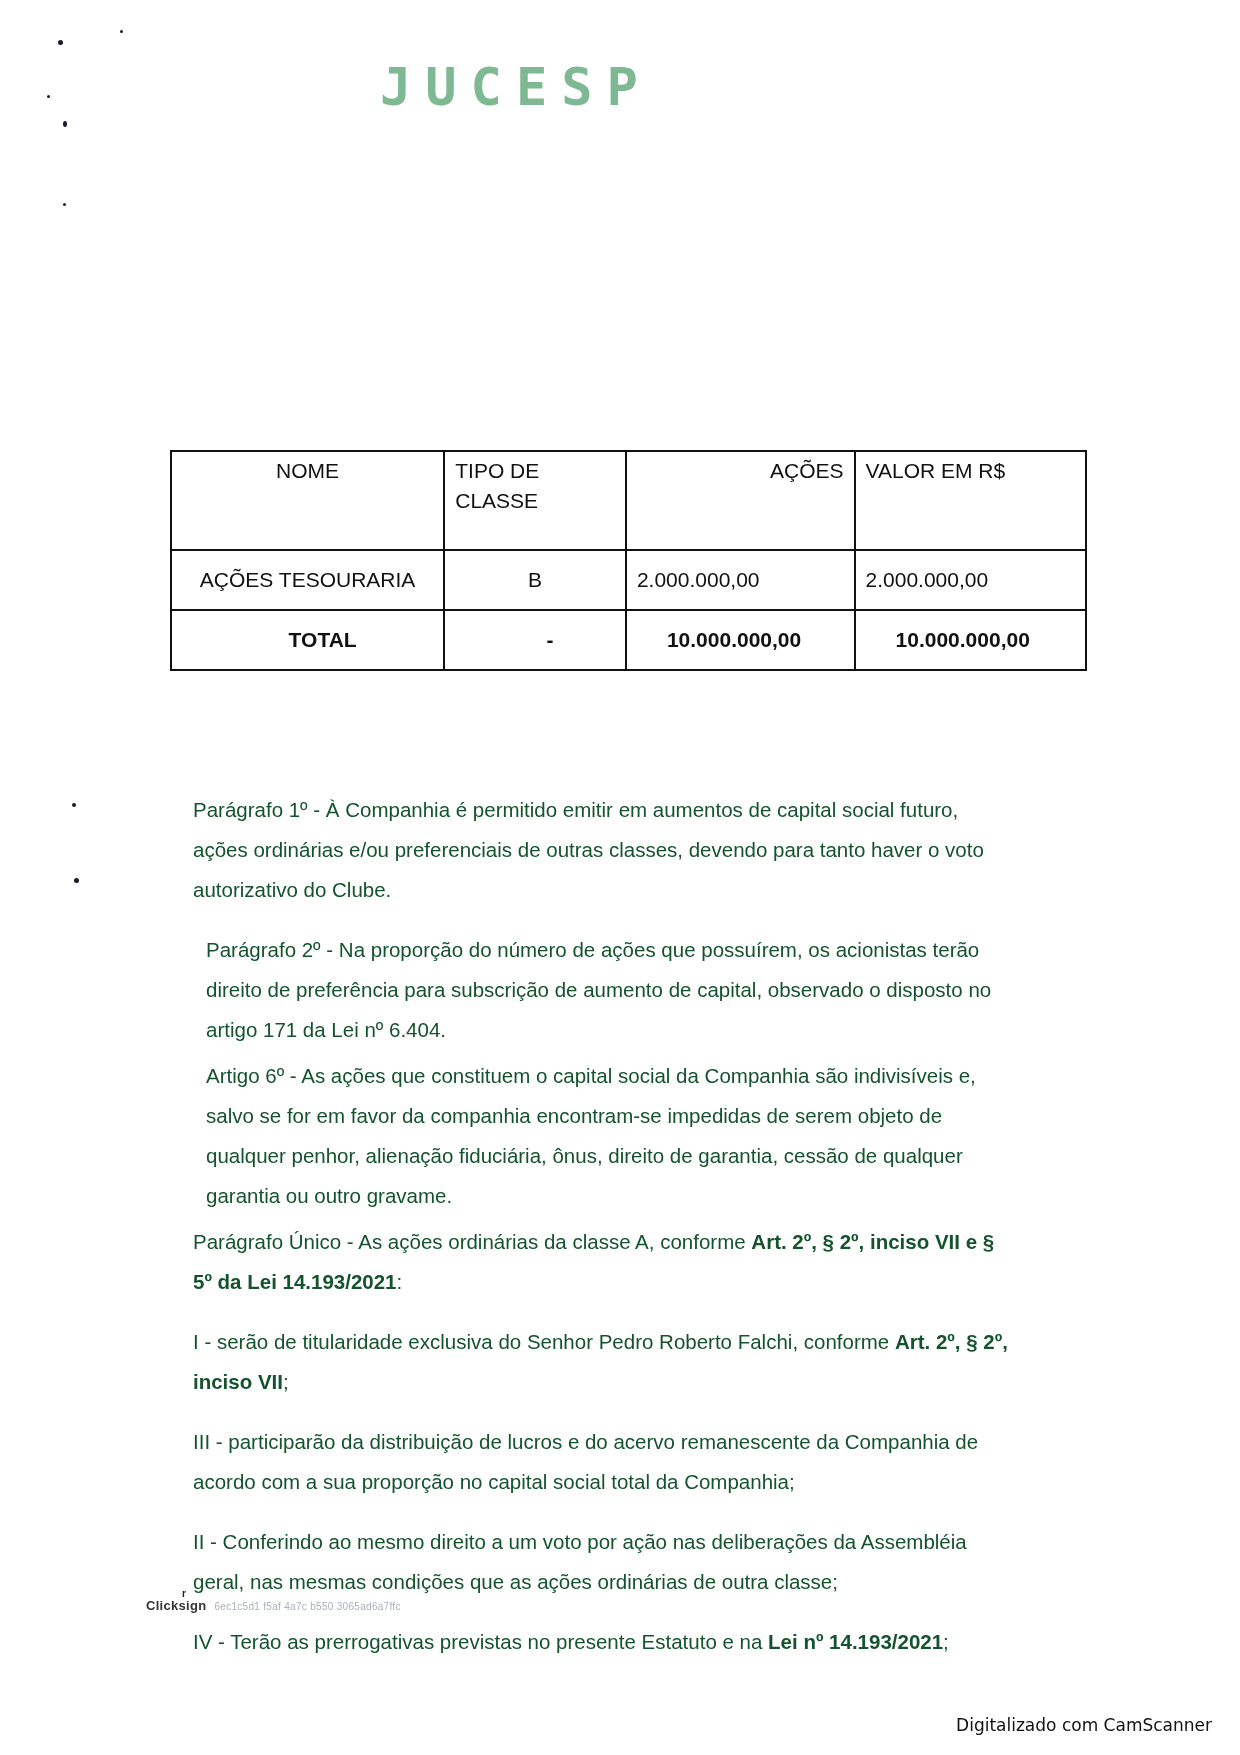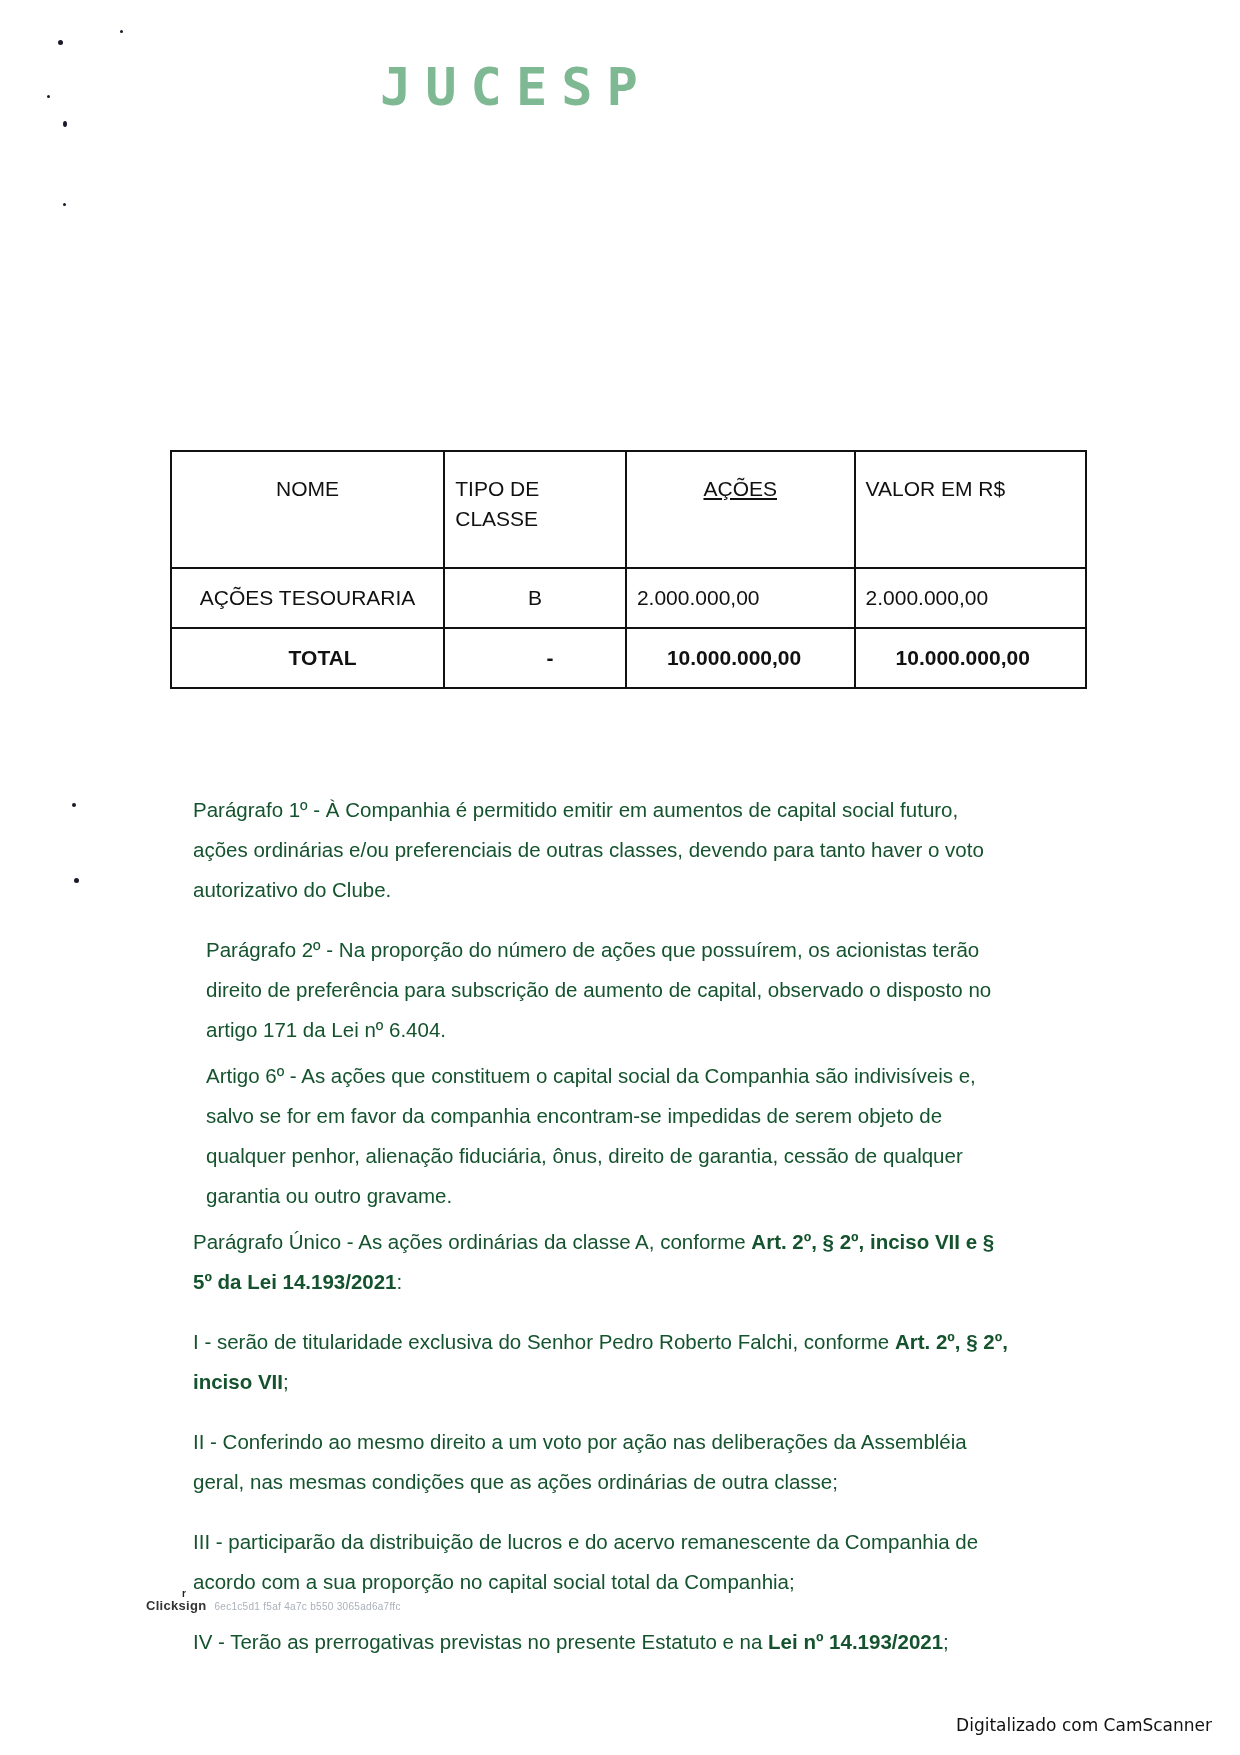--- a/index.html
+++ b/index.html
@@ -18,27 +18,27 @@
     }
     .stamp div { white-space: pre; }
     table.shares {
       position: absolute; left: 170px; top: 450px; width: 917px;
       border-collapse: collapse; font-size: 21px; color: #111;
     }
     table.shares td, table.shares th {
       border: 2px solid #111; vertical-align: middle; font-weight: normal;
       padding: 0 10px;
     }
-    table.shares th { height: 93px; vertical-align: top; padding-top: 22px; line-height: 30px; }
+    table.shares th { height: 93px; vertical-align: top; padding-top: 4px; line-height: 30px; }
     table.shares .c1 { width: 271px; text-align: center; }
     table.shares .c2 { width: 163px; }
     table.shares .c3 { width: 195px; }
     table.shares .c4 { width: 199px; }
     th.c2 { text-align: left; padding-left: 24px; }
-    th.c3 { text-align: center; padding-left: 46px; text-decoration: underline; }
+    th.c3 { text-align: right; padding-left: 46px; }
     th.c4 { text-align: left; padding-left: 15px; }
     tr.r1 td { height: 78px; line-height: 30px; }
     tr.r2 td { height: 58px; }
     tr.r3 td { height: 58px; font-weight: bold; padding-left: 40px; }
     td.c2 { text-align: center; }
     td.c3 { text-align: left; padding-left: 18px; }
     td.c4 { text-align: left; padding-left: 18px; }
     .body-text {
       position: absolute; left: 193px; top: 790px; width: 820px;
       font-size: 20.5px; line-height: 40px; color: #14532d;
@@ -98,22 +98,22 @@
     </tr>
   </tbody>
 </table>
 
 <div class="body-text">
   <p class="spaced">Parágrafo 1º - À Companhia é permitido emitir em aumentos de capital social futuro, ações ordinárias e/ou preferenciais de outras classes, devendo para tanto haver o voto autorizativo do Clube.</p>
   <p class="tight">Parágrafo 2º - Na proporção do número de ações que possuírem, os acionistas terão direito de preferência para subscrição de aumento de capital, observado o disposto no artigo 171 da Lei nº 6.404.</p>
   <p class="tight">Artigo 6º - As ações que constituem o capital social da Companhia são indivisíveis e, salvo se for em favor da companhia encontram-se impedidas de serem objeto de qualquer penhor, alienação fiduciária, ônus, direito de garantia, cessão de qualquer garantia ou outro gravame.</p>
   <p class="spaced"><span>Parágrafo Único - As ações ordinárias da classe A, conforme </span><b>Art. 2º, § 2º, inciso VII e § 5º da Lei 14.193/2021</b><span>:</span></p>
   <p class="spaced"><span>I - serão de titularidade exclusiva do Senhor Pedro Roberto Falchi, conforme </span><b>Art. 2º, § 2º, inciso VII</b><span>;</span></p>
+  <p class="spaced">III - participarão da distribuição de lucros e do acervo remanescente da Companhia de acordo com a sua proporção no capital social total da Companhia;</p>
   <p class="spaced">II - Conferindo ao mesmo direito a um voto por ação nas deliberações da Assembléia geral, nas mesmas condições que as ações ordinárias de outra classe;</p>
-  <p class="spaced">III - participarão da distribuição de lucros e do acervo remanescente da Companhia de acordo com a sua proporção no capital social total da Companhia;</p>
   <p><span>IV - Terão as prerrogativas previstas no presente Estatuto e na </span><b>Lei nº 14.193/2021</b><span>;</span></p>
 </div>
 
 <div class="footer-tick">r</div>
 <div class="footer-mark">
   <span class="brand">Clicksign</span>
   <span class="hash">6ec1c5d1 f5af 4a7c b550 3065ad6a7ffc</span>
 </div>
 
 <div class="scanner">Digitalizado com CamScanner</div>

